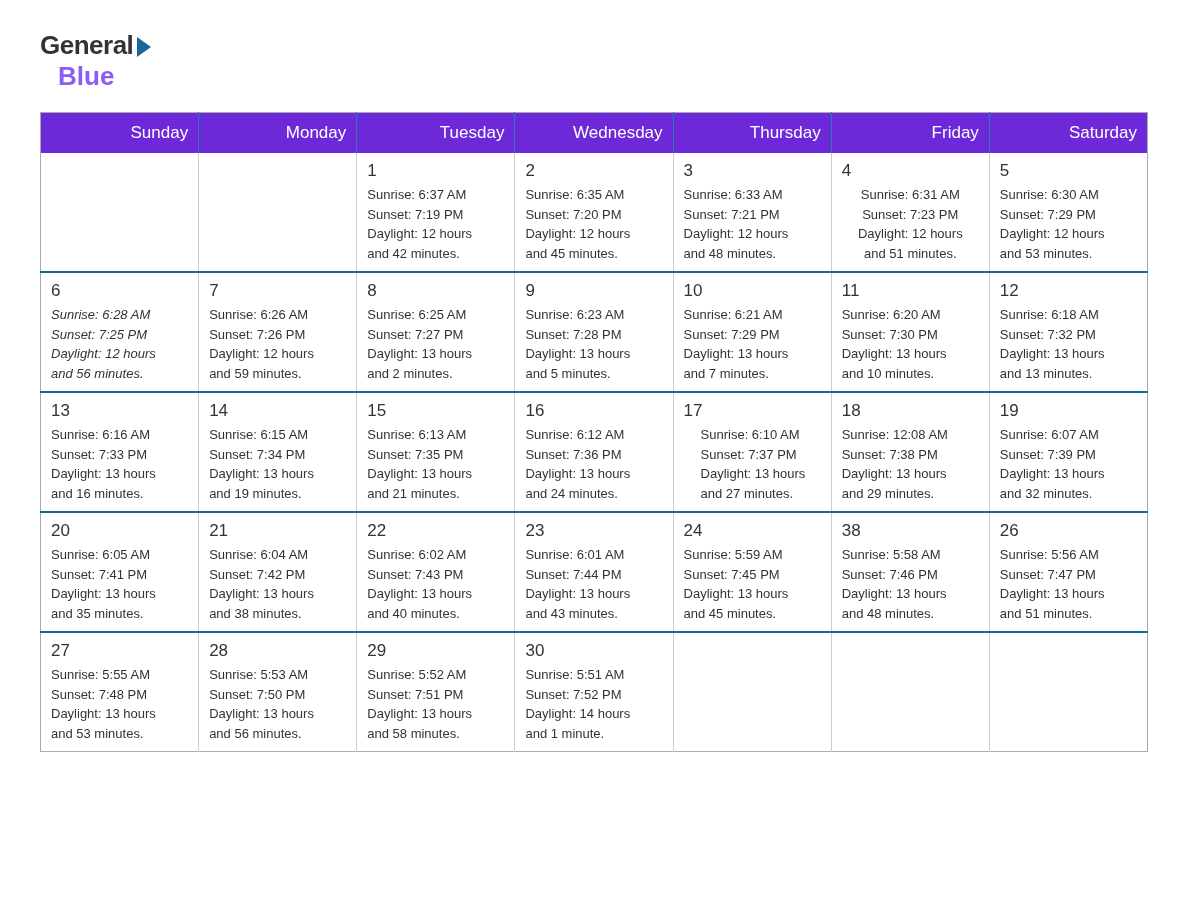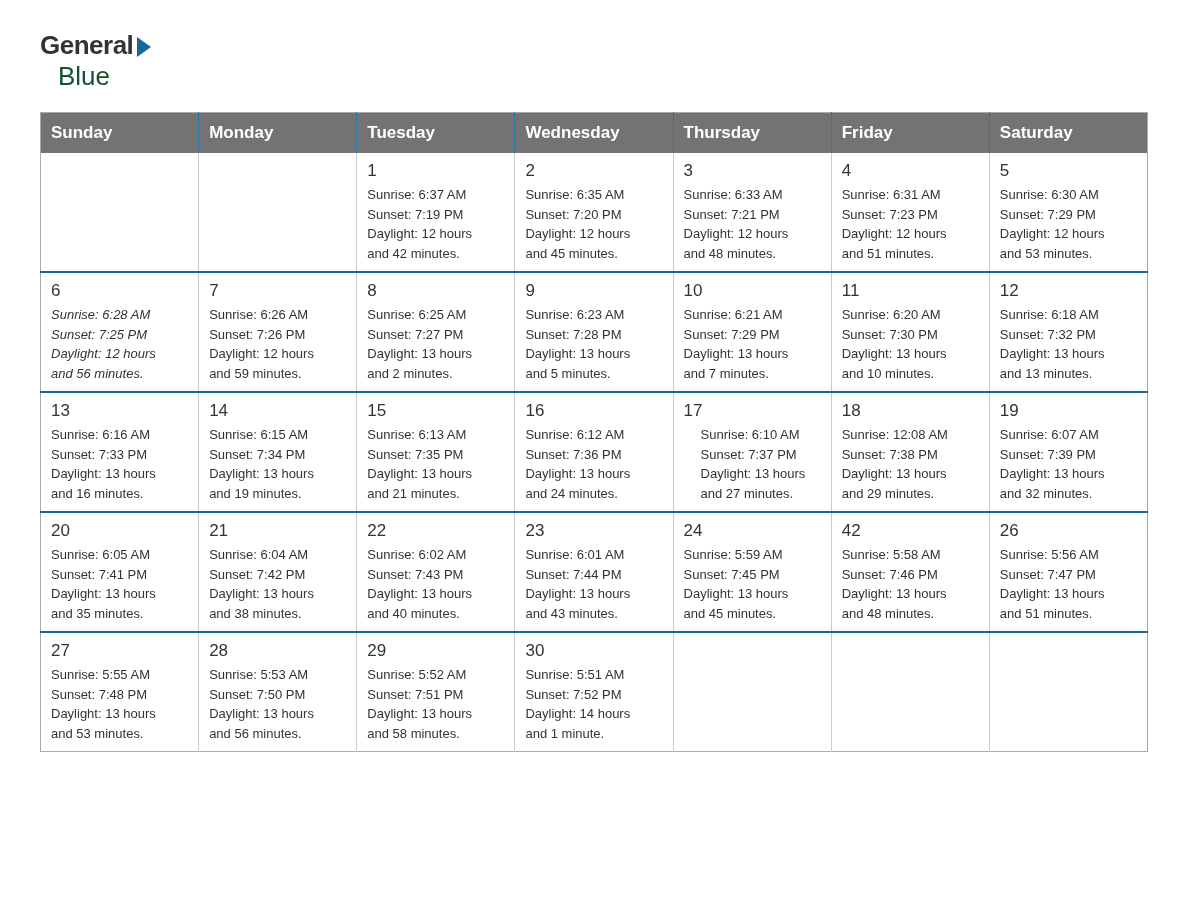--- a/index.html
+++ b/index.html
@@ -36,22 +36,22 @@
       width: 0;
       height: 0;
       border-left: 14px solid #1a6699;
       border-top: 10px solid transparent;
       border-bottom: 10px solid transparent;
       margin-left: 4px;
       margin-top: 2px;
     }
     .logo-blue {
       font-size: 26px;
-      font-weight: normal;
-      color: #14532d;
+      font-weight: bold;
+      color: #8b5cf6;
       margin-left: 18px;
     }
     .title-section {
       text-align: right;
     }
     .month-title {
       font-size: 52px;
       font-weight: normal;
       color: #333;
       line-height: 1.1;
@@ -60,26 +60,26 @@
       font-size: 20px;
       color: #555;
       margin-top: 4px;
     }
     .calendar {
       width: 100%;
       border-collapse: collapse;
       border: 1px solid #aaa;
     }
     .calendar th {
-      background: #737373;
+      background: #6d28d9;
       color: #fff;
       padding: 10px 10px;
-      text-align: left;
+      text-align: right;
       font-size: 17px;
-      font-weight: bold;
+      font-weight: normal;
       border-right: 1px solid #2a7aaa;
     }
     .calendar th:last-child {
       border-right: none;
     }
     .calendar td {
       vertical-align: top;
       padding: 8px 10px;
       border-right: 1px solid #ccc;
       border-bottom: 2px solid #1a6699;
@@ -155,21 +155,21 @@
         </td>
         <td>
           <span class="day-number">3</span>
           <div class="day-info" style="white-space: pre-line;">Sunrise: 6:33 AM
 Sunset: 7:21 PM
 Daylight: 12 hours
 and 48 minutes.</div>
         </td>
         <td>
           <span class="day-number">4</span>
-          <div class="day-info" style="white-space: pre-line;">Sunrise: 6:31 AM
+          <div class="day-info" style="white-space: pre-line; text-align: center;">Sunrise: 6:31 AM
 Sunset: 7:23 PM
 Daylight: 12 hours
 and 51 minutes.</div>
         </td>
         <td>
           <span class="day-number">5</span>
           <div class="day-info" style="white-space: pre-line;">Sunrise: 6:30 AM
 Sunset: 7:29 PM
 Daylight: 12 hours
 and 53 minutes.</div>
@@ -307,21 +307,21 @@
 and 43 minutes.</div>
         </td>
         <td>
           <span class="day-number">24</span>
           <div class="day-info" style="white-space: pre-line;">Sunrise: 5:59 AM
 Sunset: 7:45 PM
 Daylight: 13 hours
 and 45 minutes.</div>
         </td>
         <td>
-          <span class="day-number">42</span>
+          <span class="day-number">38</span>
           <div class="day-info" style="white-space: pre-line;">Sunrise: 5:58 AM
 Sunset: 7:46 PM
 Daylight: 13 hours
 and 48 minutes.</div>
         </td>
         <td>
           <span class="day-number">26</span>
           <div class="day-info" style="white-space: pre-line;">Sunrise: 5:56 AM
 Sunset: 7:47 PM
 Daylight: 13 hours

